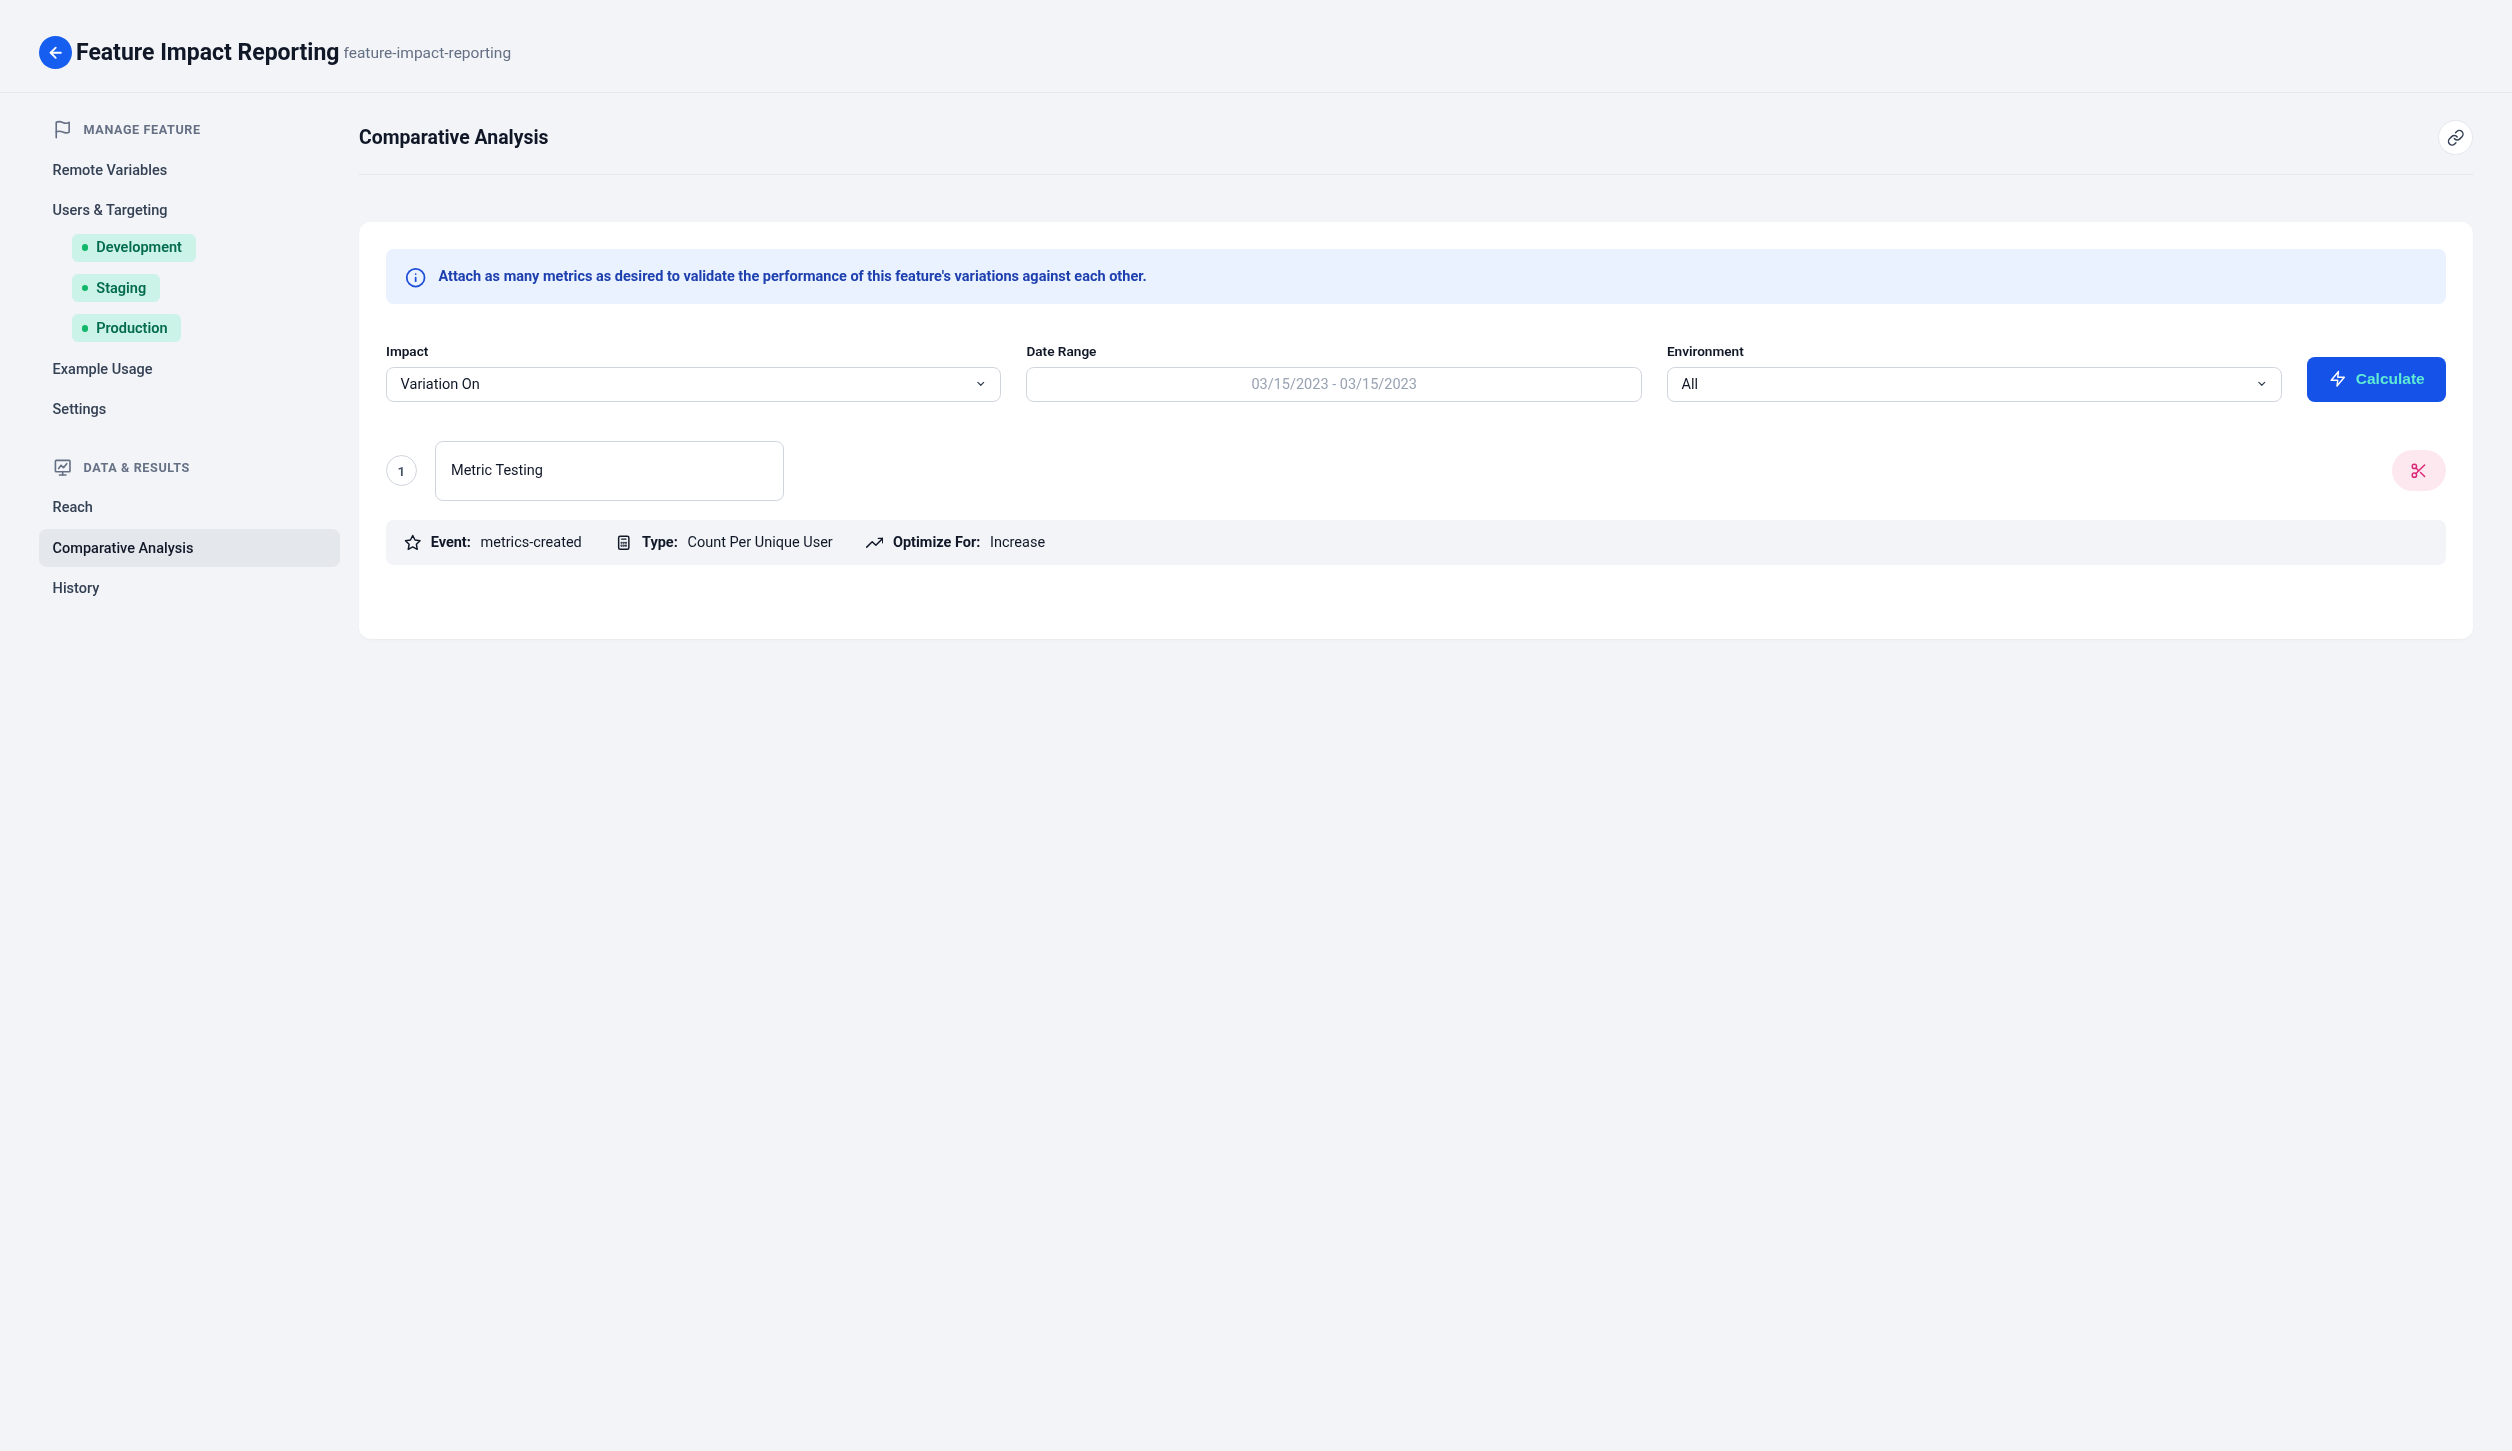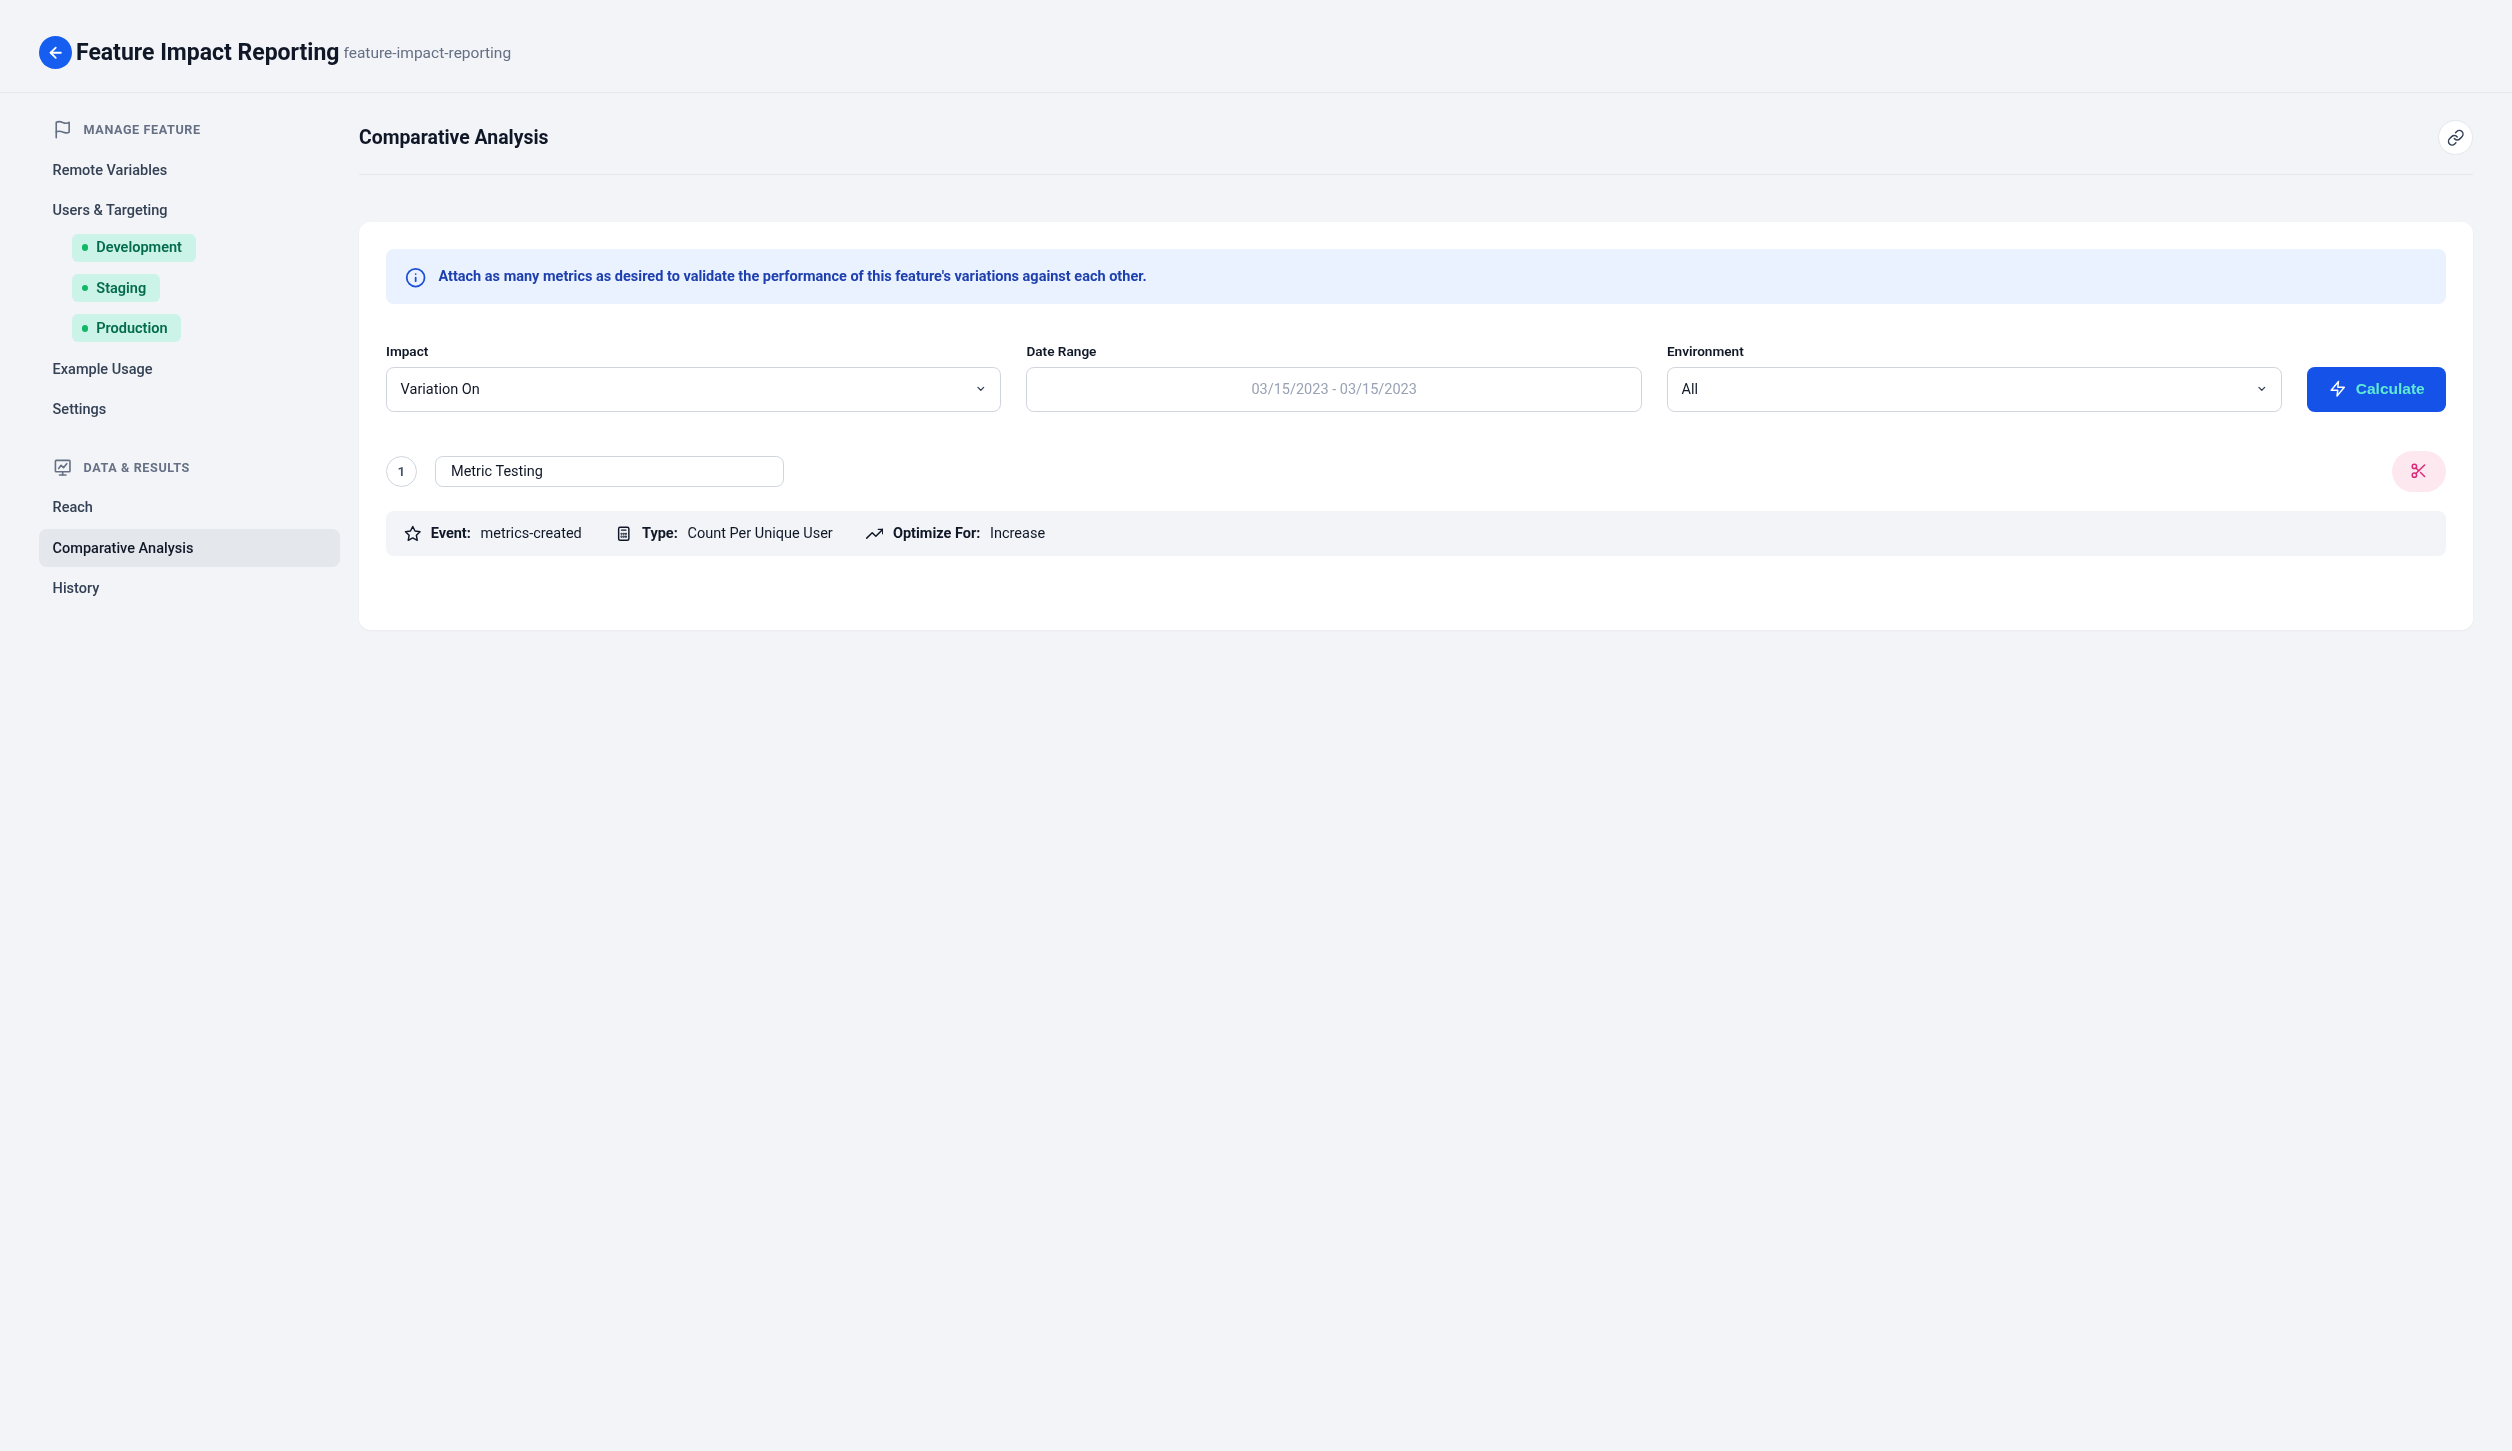--- a/index.html
+++ b/index.html
@@ -164,21 +164,21 @@
     align-items: flex-end;
     margin-bottom: 39px;
   }
   .control-group { flex: 1; display: flex; flex-direction: column; gap: 7.8px; }
   .control-label {
     font-size: 13.6px;
     font-weight: 600;
     color: #101828;
   }
   .select, .date-input {
-    height: 45px;
+    height: 35px;
     border: 1px solid #d0d5dd;
     border-radius: 7.8px;
     padding: 0 13.6px;
     font-size: 14.5px;
     color: #101828;
     background: #fff;
     display: flex;
     align-items: center;
     justify-content: space-between;
     cursor: pointer;
@@ -233,21 +233,21 @@
     border: 1px solid #d0d5dd;
     border-radius: 50%;
     display: flex; align-items: center; justify-content: center;
     font-size: 13.6px;
     font-weight: 600;
     color: #475467;
   }
   .metric-name-box {
     border: 1px solid #d0d5dd;
     border-radius: 7.8px;
-    height: 31px;
+    height: 60px;
     padding: 0 15.5px;
     display: flex; align-items: center;
     font-size: 14.5px;
     color: #101828;
     width: 349px;
   }
   .metric-spacer { flex: 1; }
   .delete-btn {
     width: 54px; height: 41px;
     background: #fde8ef;

